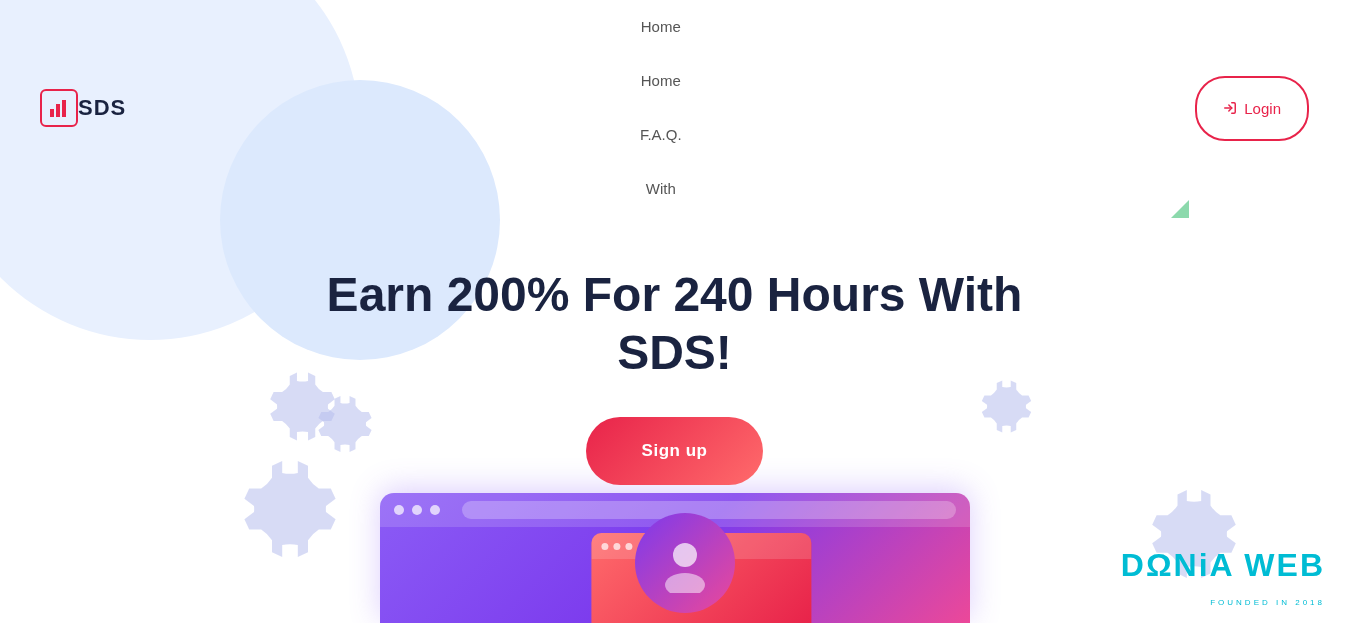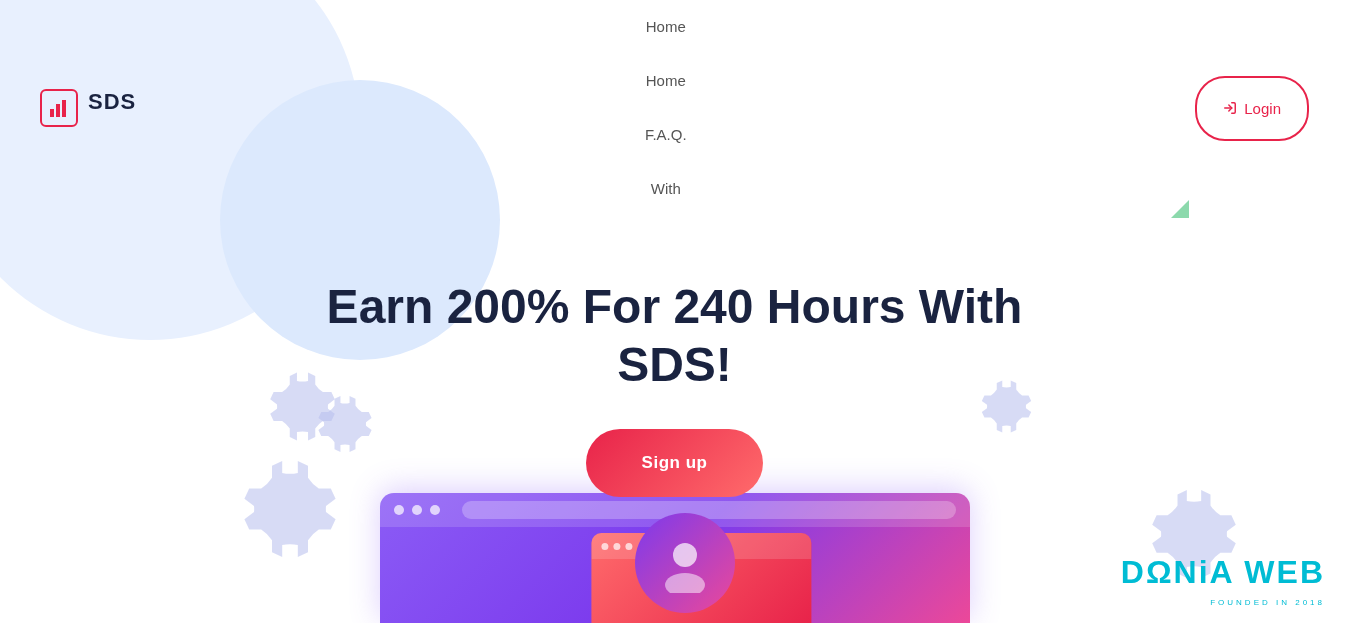--- a/index.html
+++ b/index.html
@@ -46,22 +46,21 @@
       z-index: 10;
       display: flex;
       align-items: center;
       justify-content: space-between;
       padding: 18px 40px;
       background: transparent;
     }
 
     .logo-area {
       display: flex;
-      align-items: flex-start;
-      gap: 10px;
+      align-items: center;
     }
 
     .logo-icon {
       width: 38px;
       height: 38px;
       border: 2.5px solid #e8234a;
       border-radius: 6px;
       display: flex;
       align-items: center;
       justify-content: center;
@@ -117,21 +116,21 @@
       text-align: center;
       padding: 50px 20px 20px;
     }
 
     .hero-title {
       font-size: 48px;
       font-weight: 800;
       color: #1a2340;
       line-height: 1.2;
       max-width: 700px;
-      margin: 12px auto 36px;
+      margin: 0 auto 36px;
     }
 
     .signup-btn {
       background: linear-gradient(135deg, #e8234a, #ff6b6b);
       color: #fff;
       border: none;
       border-radius: 40px;
       padding: 24px 56px;
       font-size: 17px;
       font-weight: 600;
@@ -231,21 +230,21 @@
       font-weight: 900;
       color: #00bcd4;
       letter-spacing: 2px;
       line-height: 1;
     }
 
     .donia-sub {
       font-size: 8px;
       color: #00bcd4;
       letter-spacing: 3px;
-      margin-top: 10px;
+      margin-top: 17px;
       padding-left: 28px;
     }
 
     
     .browser-mockup-2 {
       position: absolute;
       bottom: 0;
       left: 50%;
       transform: translateX(-38%);
       width: 220px;

